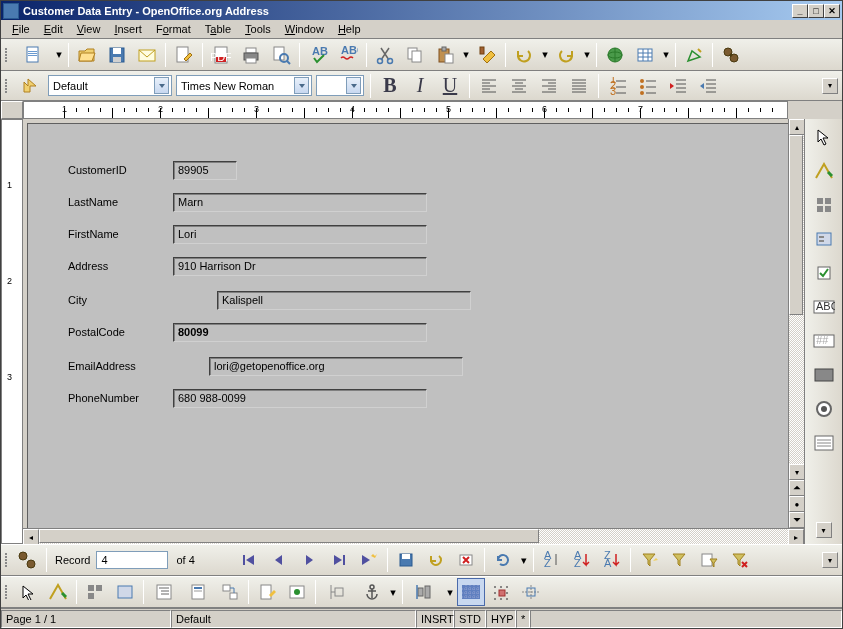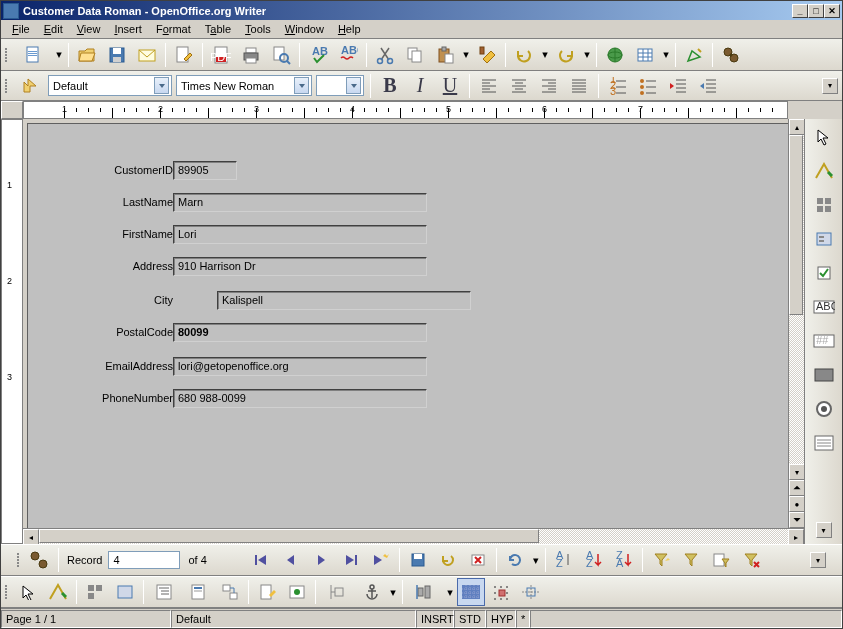--- a/index.html
+++ b/index.html
@@ -42,37 +42,37 @@
 .ruler-h .tick { position: absolute; top: 1px; height: 14px; border-left: 1px solid #000; }
 .ruler-h .num { position: absolute; top: 2px; font-size: 9px; color: #000; }
 .ruler-v-col { width: 22px; display: flex; flex-direction: column; }
 .ruler-v { flex: 1; background: #fff; border: 1px solid #808080; position: relative; overflow: hidden; }
 .ruler-v .num { position: absolute; left: 5px; font-size: 9px; }
 
 .doc-wrap { flex: 1; display: flex; flex-direction: column; overflow: hidden; }
 .doc-scroll { flex: 1; display: flex; overflow: hidden; background: #d4d0c8; }
 .doc-page { background: #c0c0c0; border-left: 1px solid #606060; border-top: 1px solid #606060; flex: 1; position: relative; margin: 4px 0 0 4px; padding: 30px 40px; }
 
-.form-row { display: flex; align-items: center; height: 32px; text-align: right; }
+.form-row { display: flex; align-items: center; height: 32px; }
 .form-label { width: 105px; color: #000; font-size: 11px; }
 .form-input { height: 19px; background: #c0c0c0; border: 1px solid #000; border-top-color: #404040; border-left-color: #404040; border-right-color: #d0d0d0; border-bottom-color: #d0d0d0; box-shadow: inset 1px 1px 0 #808080; padding: 0 4px; display: flex; align-items: center; color: #000; font-size: 11px; }
 
 
 .vscroll { width: 16px; background: #d4d0c8; display: flex; flex-direction: column; border-left: 1px solid #808080; }
 .hscroll { height: 16px; background: #d4d0c8; display: flex; border-top: 1px solid #808080; }
 .sb-btn { width: 16px; height: 16px; background: #d4d0c8; border: 1px solid #fff; border-right-color: #808080; border-bottom-color: #808080; display: flex; align-items: center; justify-content: center; cursor: pointer; font-size: 8px; }
 .sb-track { flex: 1; background: repeating-conic-gradient(#d4d0c8 0 25%, #fff 0 50%) 0 0/2px 2px; }
 .sb-thumb { background: #d4d0c8; border: 1px solid #fff; border-right-color: #808080; border-bottom-color: #808080; }
 
 
 .right-panel { width: 38px; background: linear-gradient(to right, #f0f0ea, #dcd8ce); border-left: 1px solid #808080; display: flex; flex-direction: column; align-items: center; padding: 6px 2px; gap: 10px; }
 .right-btn { width: 28px; height: 24px; display: flex; align-items: center; justify-content: center; cursor: pointer; }
 
 
-.navbar { background: linear-gradient(to bottom, #f0f0ea, #dcd8ce); height: 32px; display: flex; align-items: center; padding: 0 16px; border-top: 1px solid #fff; border-bottom: 1px solid #808080; gap: 2px; }
+.navbar { background: linear-gradient(to bottom, #f0f0ea, #dcd8ce); height: 32px; display: flex; align-items: center; padding: 0 4px; border-top: 1px solid #fff; border-bottom: 1px solid #808080; gap: 2px; }
 .rec-input { width: 72px; height: 18px; background: #fff; border: 1px solid #7f9db9; padding: 0 4px; display: flex; align-items: center; }
 
 
 .drawbar { background: linear-gradient(to bottom, #f0f0ea, #dcd8ce); height: 32px; display: flex; align-items: center; padding: 0 4px; border-top: 1px solid #fff; border-bottom: 1px solid #808080; gap: 2px; }
 .draw-btn { width: 28px; height: 28px; display: flex; align-items: center; justify-content: center; cursor: pointer; }
 .draw-btn.wd { width: 36px; }
 .draw-btn.active { background: #c8d8f0; border: 1px solid #4a6aaa; }
 
 
 .statusbar { height: 20px; background: #d4d0c8; display: flex; align-items: center; border-top: 1px solid #808080; font-size: 11px; }
@@ -80,21 +80,21 @@
 
 svg { display: block; }
 .grip { width: 5px; height: 24px; display: flex; flex-direction: column; justify-content: center; gap: 1px; margin-right: 2px; }
 .grip span { width: 2px; height: 2px; background: #888; }
 </style>
 </head>
 <body>
 
 <div class="titlebar">
   <div class="titlebar-icon"></div>
-  <div class="titlebar-text">Customer Data Roman - OpenOffice.org Writer</div>
+  <div class="titlebar-text">Customer Data Entry - OpenOffice.org Address</div>
   <div class="titlebar-btns">
     <div class="titlebar-btn">_</div>
     <div class="titlebar-btn">□</div>
     <div class="titlebar-btn">✕</div>
   </div>
 </div>
 
 <div class="menubar">
   <div class="menu-item"><u>F</u><span></span>ile</div>
   <div class="menu-item"><u>E</u>dit</div>
@@ -482,21 +482,21 @@
             <div class="form-input" style="width: 254px;">910 Harrison Dr</div>
           </div>
           <div class="form-row" style="margin-top: 2px; gap: 44px;">
             <div class="form-label">City</div>
             <div class="form-input" style="width: 254px;">Kalispell</div>
           </div>
           <div class="form-row">
             <div class="form-label">PostalCode</div>
             <div class="form-input" style="width: 254px; font-weight: bold;">80099</div>
           </div>
-          <div class="form-row" style="margin-top: 2px;">
+          <div class="form-row" style="margin-top: 2px; gap: 36px;">
             <div class="form-label">EmailAddress</div>
             <div class="form-input" style="width: 254px;">lori@getopenoffice.org</div>
           </div>
           <div class="form-row">
             <div class="form-label">PhoneNumber</div>
             <div class="form-input" style="width: 254px;">680 988-0099</div>
           </div>
         </div>
       <div class="vscroll">
         <div class="sb-btn">▴</div>

